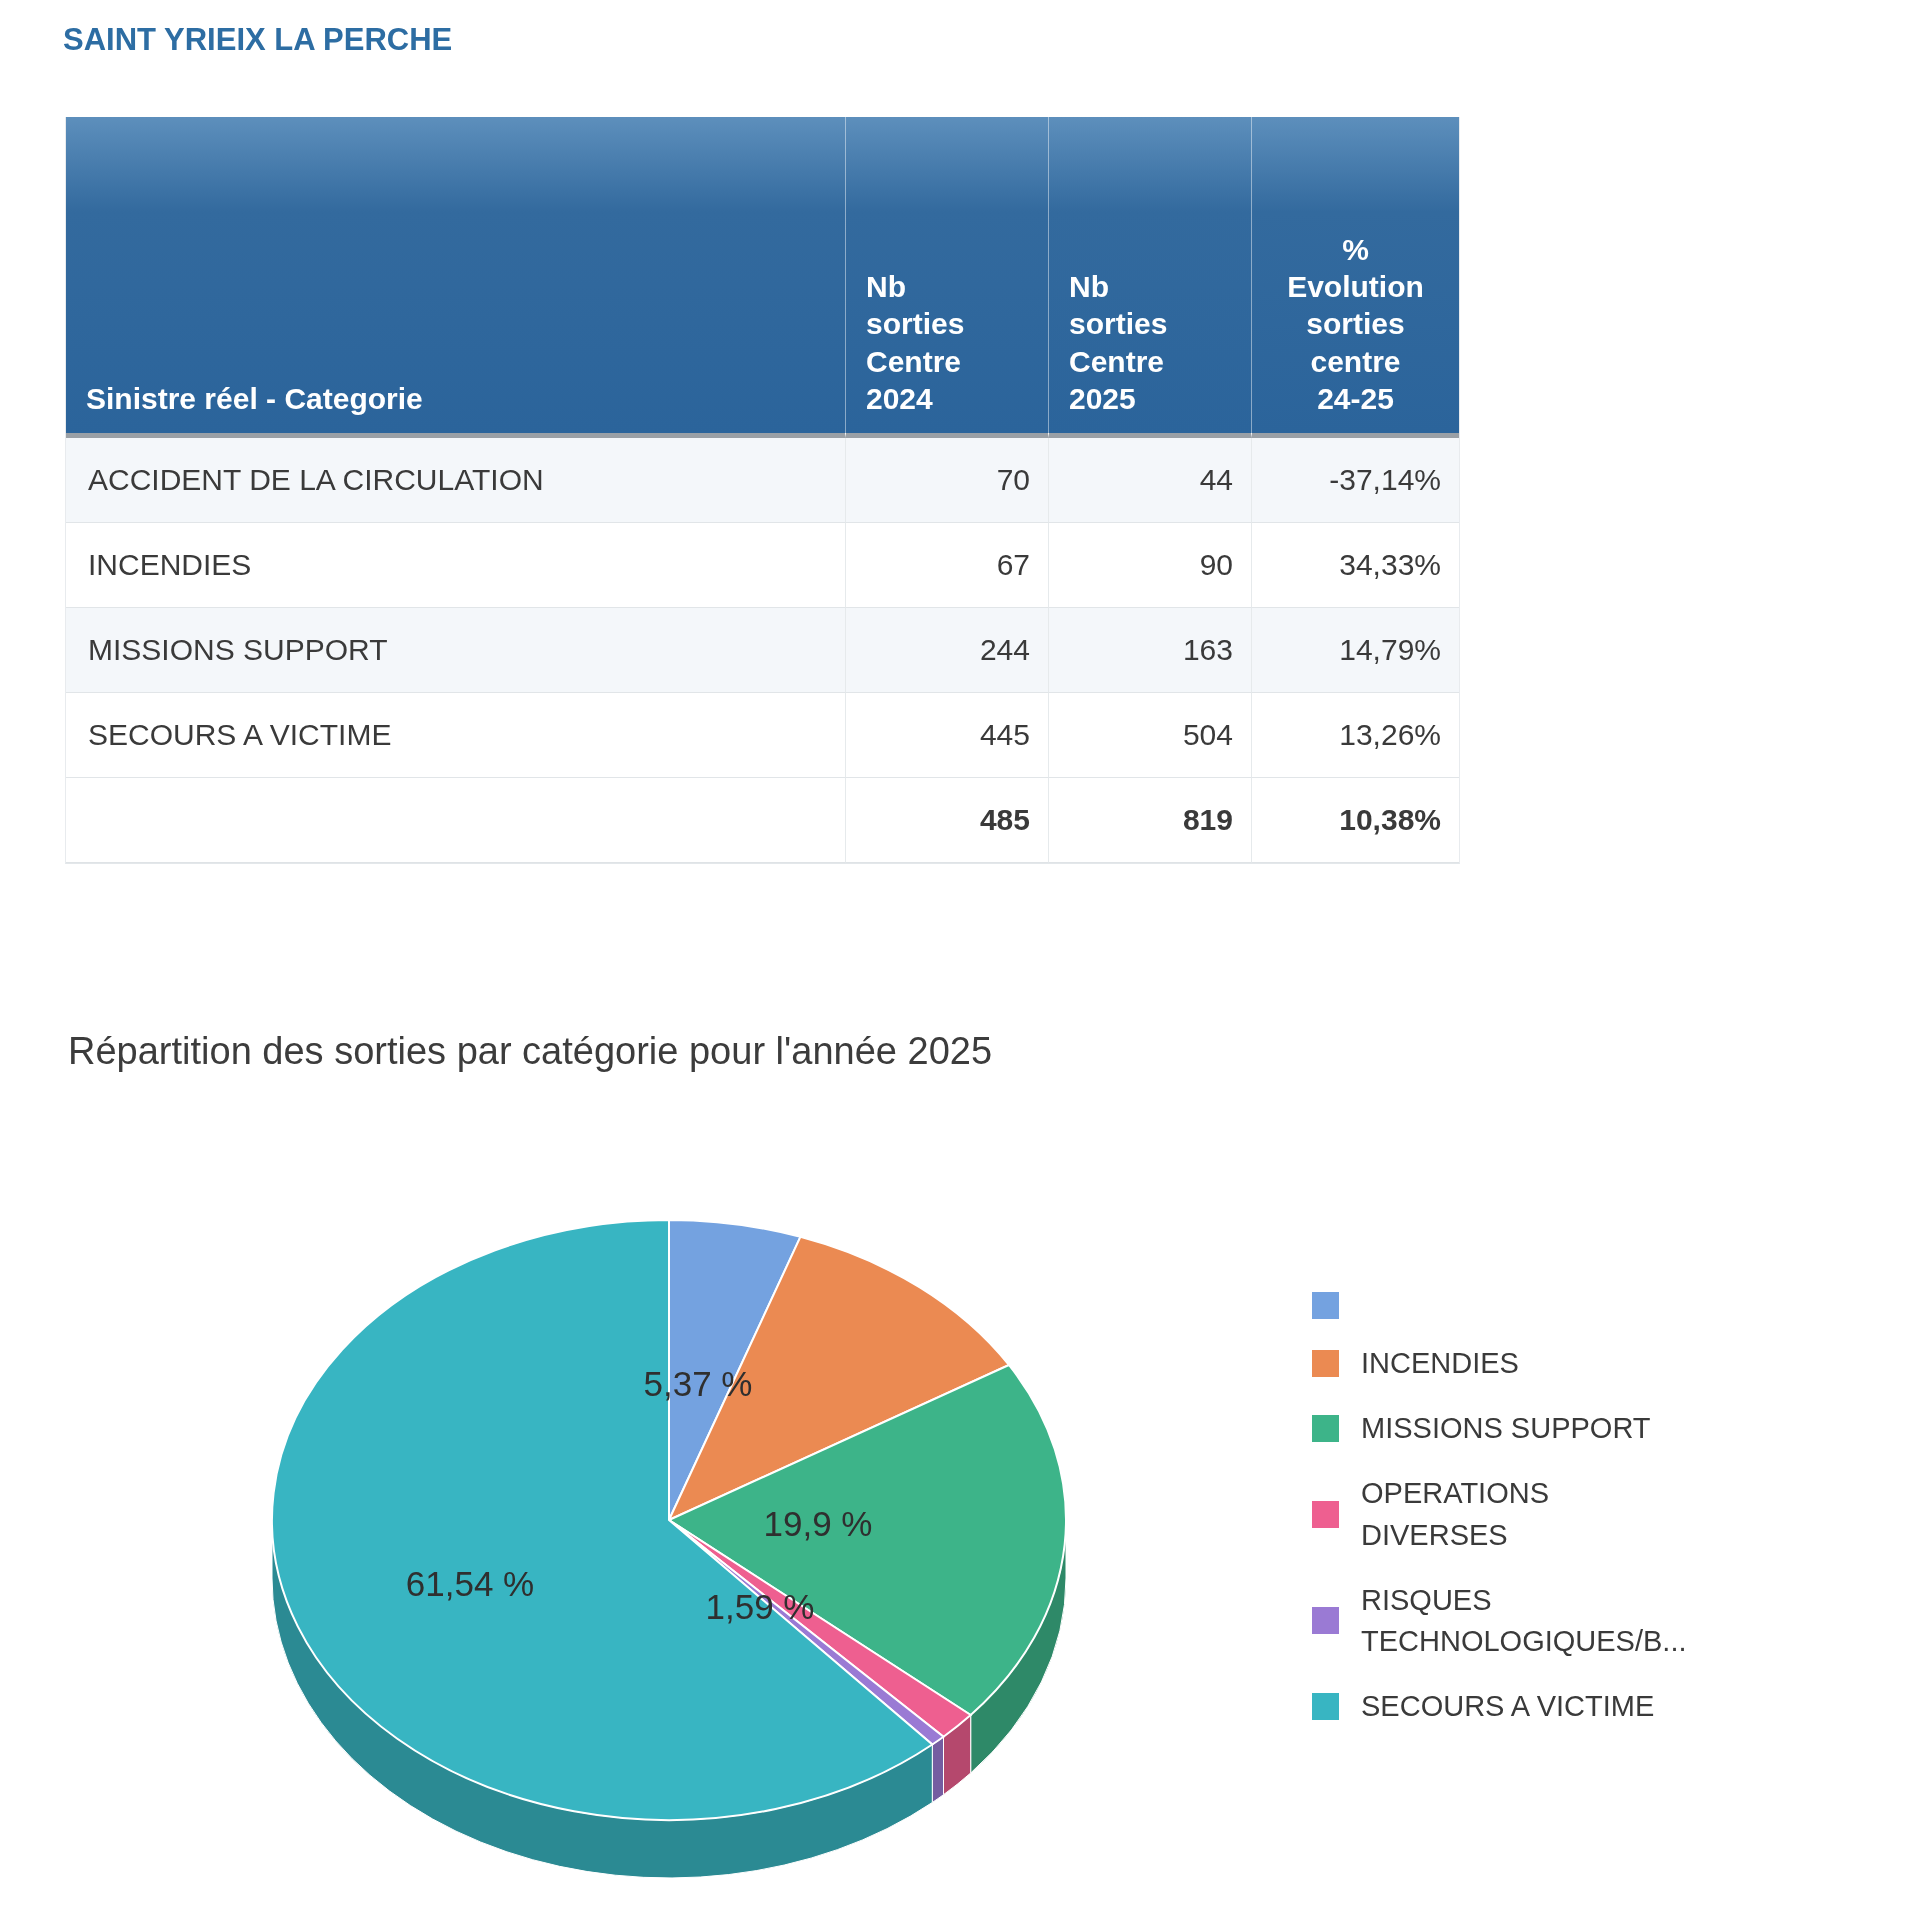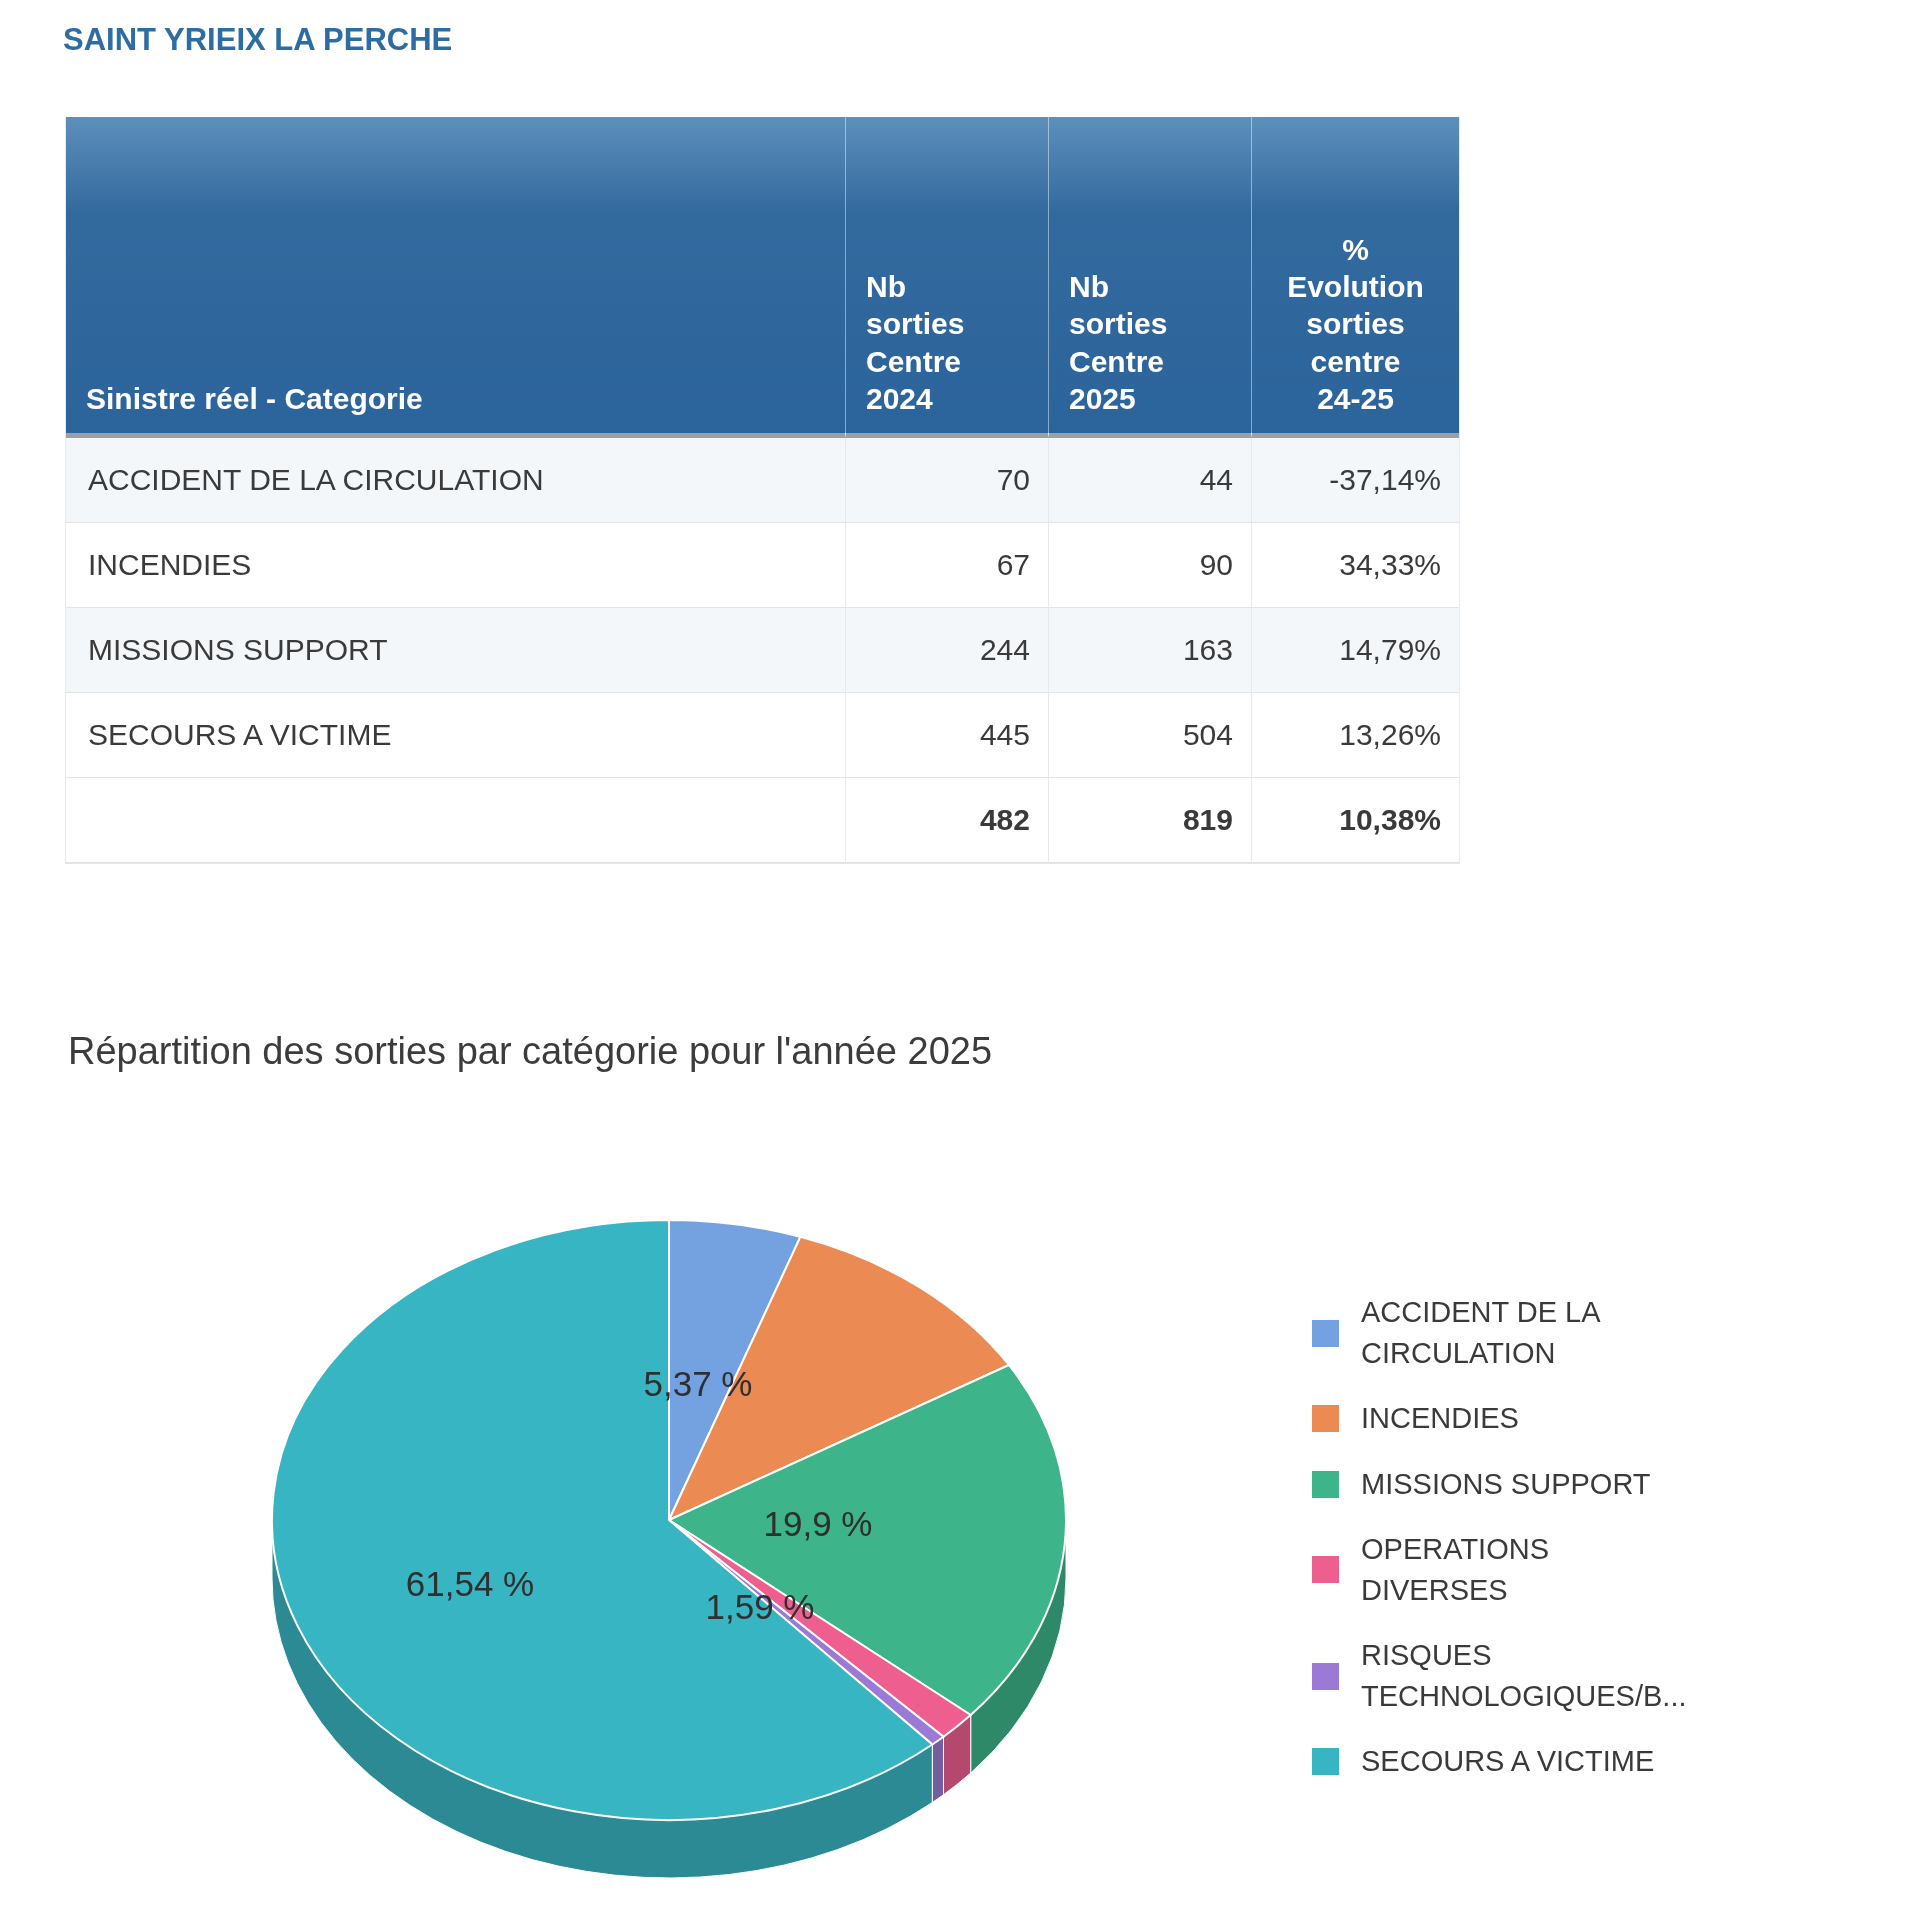--- a/index.html
+++ b/index.html
@@ -104,21 +104,21 @@
           <td class="num">14,79%</td>
         </tr>
         <tr class="even">
           <td class="cat">SECOURS A VICTIME</td>
           <td class="num">445</td>
           <td class="num">504</td>
           <td class="num">13,26%</td>
         </tr>
         <tr class="total">
           <td class="cat"></td>
-          <td class="num">482</td>
+          <td class="num">485</td>
           <td class="num">819</td>
           <td class="num">10,38%</td>
         </tr>
       </tbody>
   </table>
 </div>
 
 <div class="chart-title">Répartition des sorties par catégorie pour l'année 2025</div>
 
 <div class="pie-box">
@@ -136,21 +136,20 @@
       <text class="pie-label" x="468" y="197" text-anchor="middle" dominant-baseline="middle">5,37 %</text>
       <text class="pie-label" x="588" y="337" text-anchor="middle" dominant-baseline="middle">19,9 %</text>
       <text class="pie-label" x="530" y="420" text-anchor="middle" dominant-baseline="middle">1,59 %</text>
       <text class="pie-label" x="240" y="397" text-anchor="middle" dominant-baseline="middle">61,54 %</text>
     </svg>
 </div>
 
 <div class="legend">
     <div class="legend-item">
       <span class="legend-swatch" style="background: rgb(116, 162, 224);"></span>
-      <span class="legend-text">ACCIDENT DE LA<br>CIRCULATION</span>
     </div>
     <div class="legend-item">
       <span class="legend-swatch" style="background: rgb(235, 138, 82);"></span>
       <span class="legend-text">INCENDIES</span>
     </div>
     <div class="legend-item">
       <span class="legend-swatch" style="background: rgb(61, 180, 137);"></span>
       <span class="legend-text">MISSIONS SUPPORT</span>
     </div>
     <div class="legend-item">

